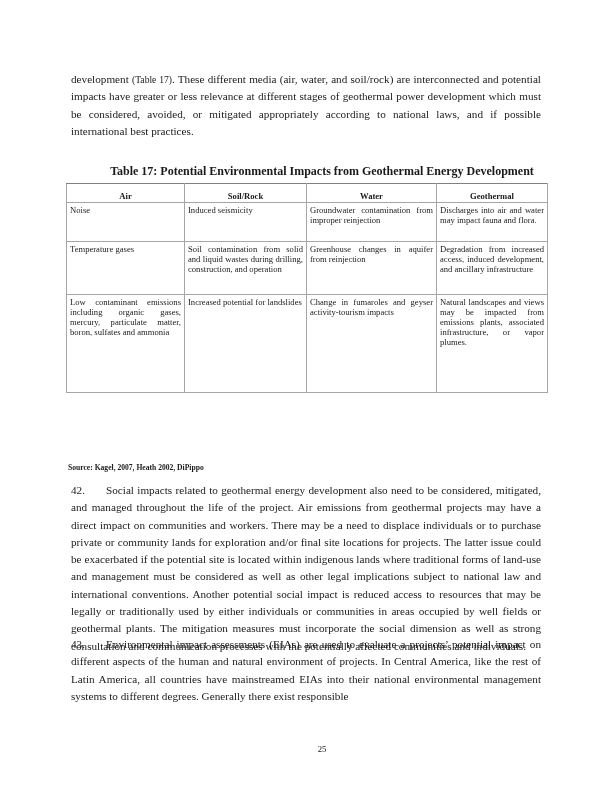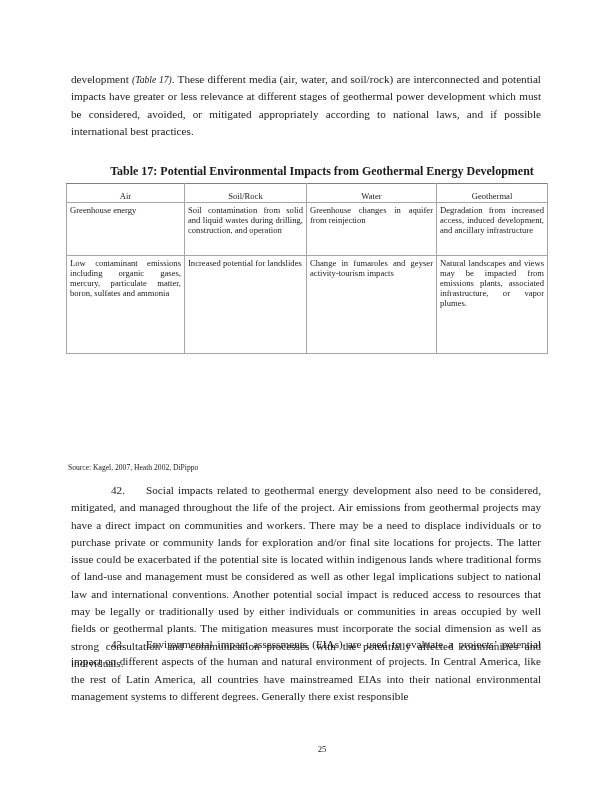--- a/index.html
+++ b/index.html
@@ -1,40 +1,40 @@
 <!DOCTYPE html>
 <html><head>
 <meta charset="utf-8">
 <style>
   html, body { margin: 0; padding: 0; background: #ffffff; }
   body { width: 612px; height: 792px; position: relative; overflow: hidden;
          font-family: "Liberation Serif", "DejaVu Serif", serif; color: #1a1a1a; }
   .para { position: absolute; left: 71px; width: 470px; font-size: 11.2px;
           line-height: 17.3px; text-align: justify; margin: 0; }
   .para-top { top: 71px; }
-  .small { font-size: 9.6px; font-style: italic; }
+  .small { font-size: 9.6px; }
   .table-title { position: absolute; left: 66px; width: 480px; top: 148px;
                  text-align: center; font-weight: bold; font-size: 12px; margin: 16px; }
   table.impacts { position: absolute; left: 66px; top: 183px; width: 481px;
                   border-collapse: collapse; table-layout: fixed; font-size: 8.6px; line-height: 10px; }
   table.impacts th, table.impacts td { border: 1px solid #a6a6a6; padding: 2px 3px 1px 3px;
                   vertical-align: top; text-align: justify; }
-  table.impacts th { font-weight: normal; text-align: center; padding-top: 7px; padding-bottom: 1px;
+  table.impacts th { font-weight: bold; text-align: center; padding-top: 7px; padding-bottom: 1px;
                      border-top: 1px solid #808080; }
   table.impacts tr.r1 td { height: 35px; }
   table.impacts tr.r2 td { height: 47px; }
   table.impacts tr.r3 td { height: 49px; }
   table.impacts tr.r4 td { height: 94px; }
   table.impacts tr.r5 td { height: 26px; }
   table.impacts tr.r5 td.water { padding-top: 4px; }
   col.c1 { width: 118px; } col.c2 { width: 122px; } col.c3 { width: 130px; } col.c4 { width: 111px; }
-  .source { position: absolute; left: 68px; top: 463px; font-size: 7.6px; margin: 0; }
+  .source { position: absolute; left: 68px; top: 463px; font-size: 7.6px; margin: 0; font-weight: bold; }
   .para-42 { top: 482px; }
   .para-43 { top: 636px; }
-  .num { display: inline-block; width: 35px; margin-left: 40px; }
+  .num { display: inline-block; width: 35px; }
   .page-number { position: absolute; left: 0; width: 612px; top: 728px; text-align: center;
                  font-family: Liberation Serif, serif; font-size: 8.6px; margin: 16px; }
 </style>
 </head>
 <body>
 
 <p class="para para-top"><span>development </span><span class="small">(Table 17)</span><span>. These different media (air, water, and soil/rock) are interconnected and potential impacts have greater or less relevance at different stages of geothermal power development which must be considered, avoided, or mitigated appropriately according to national laws, and if possible international best practices.</span></p>
 
 <p class="table-title">Table 17: Potential Environmental Impacts from Geothermal Energy Development</p>
 
@@ -47,22 +47,28 @@
     </colgroup>
   <thead>
     <tr>
       <th>Air</th>
       <th>Soil/Rock</th>
       <th>Water</th>
       <th>Geothermal</th>
     </tr>
   </thead>
   <tbody>
+    <tr class="r1">
+      <td>Noise</td>
+      <td>Induced seismicity</td>
+      <td>Groundwater contamination from improper reinjection</td>
+      <td>Discharges into air and water may impact fauna and flora.</td>
+    </tr>
     <tr class="r3">
-      <td>Greenhouse energy</td>
+      <td>Temperature gases</td>
       <td>Soil contamination from solid and liquid wastes during drilling, construction, and operation</td>
       <td>Greenhouse changes in aquifer from reinjection</td>
       <td>Degradation from increased access, induced development, and ancillary infrastructure</td>
     </tr>
     <tr class="r4">
       <td>Low contaminant emissions including organic gases, mercury, particulate matter, boron, sulfates and ammonia</td>
       <td>Increased potential for landslides</td>
       <td>Change in fumaroles and geyser activity-tourism impacts</td>
       <td>Natural landscapes and views may be impacted from emissions plants, associated infrastructure, or vapor plumes.</td>
     </tr>

